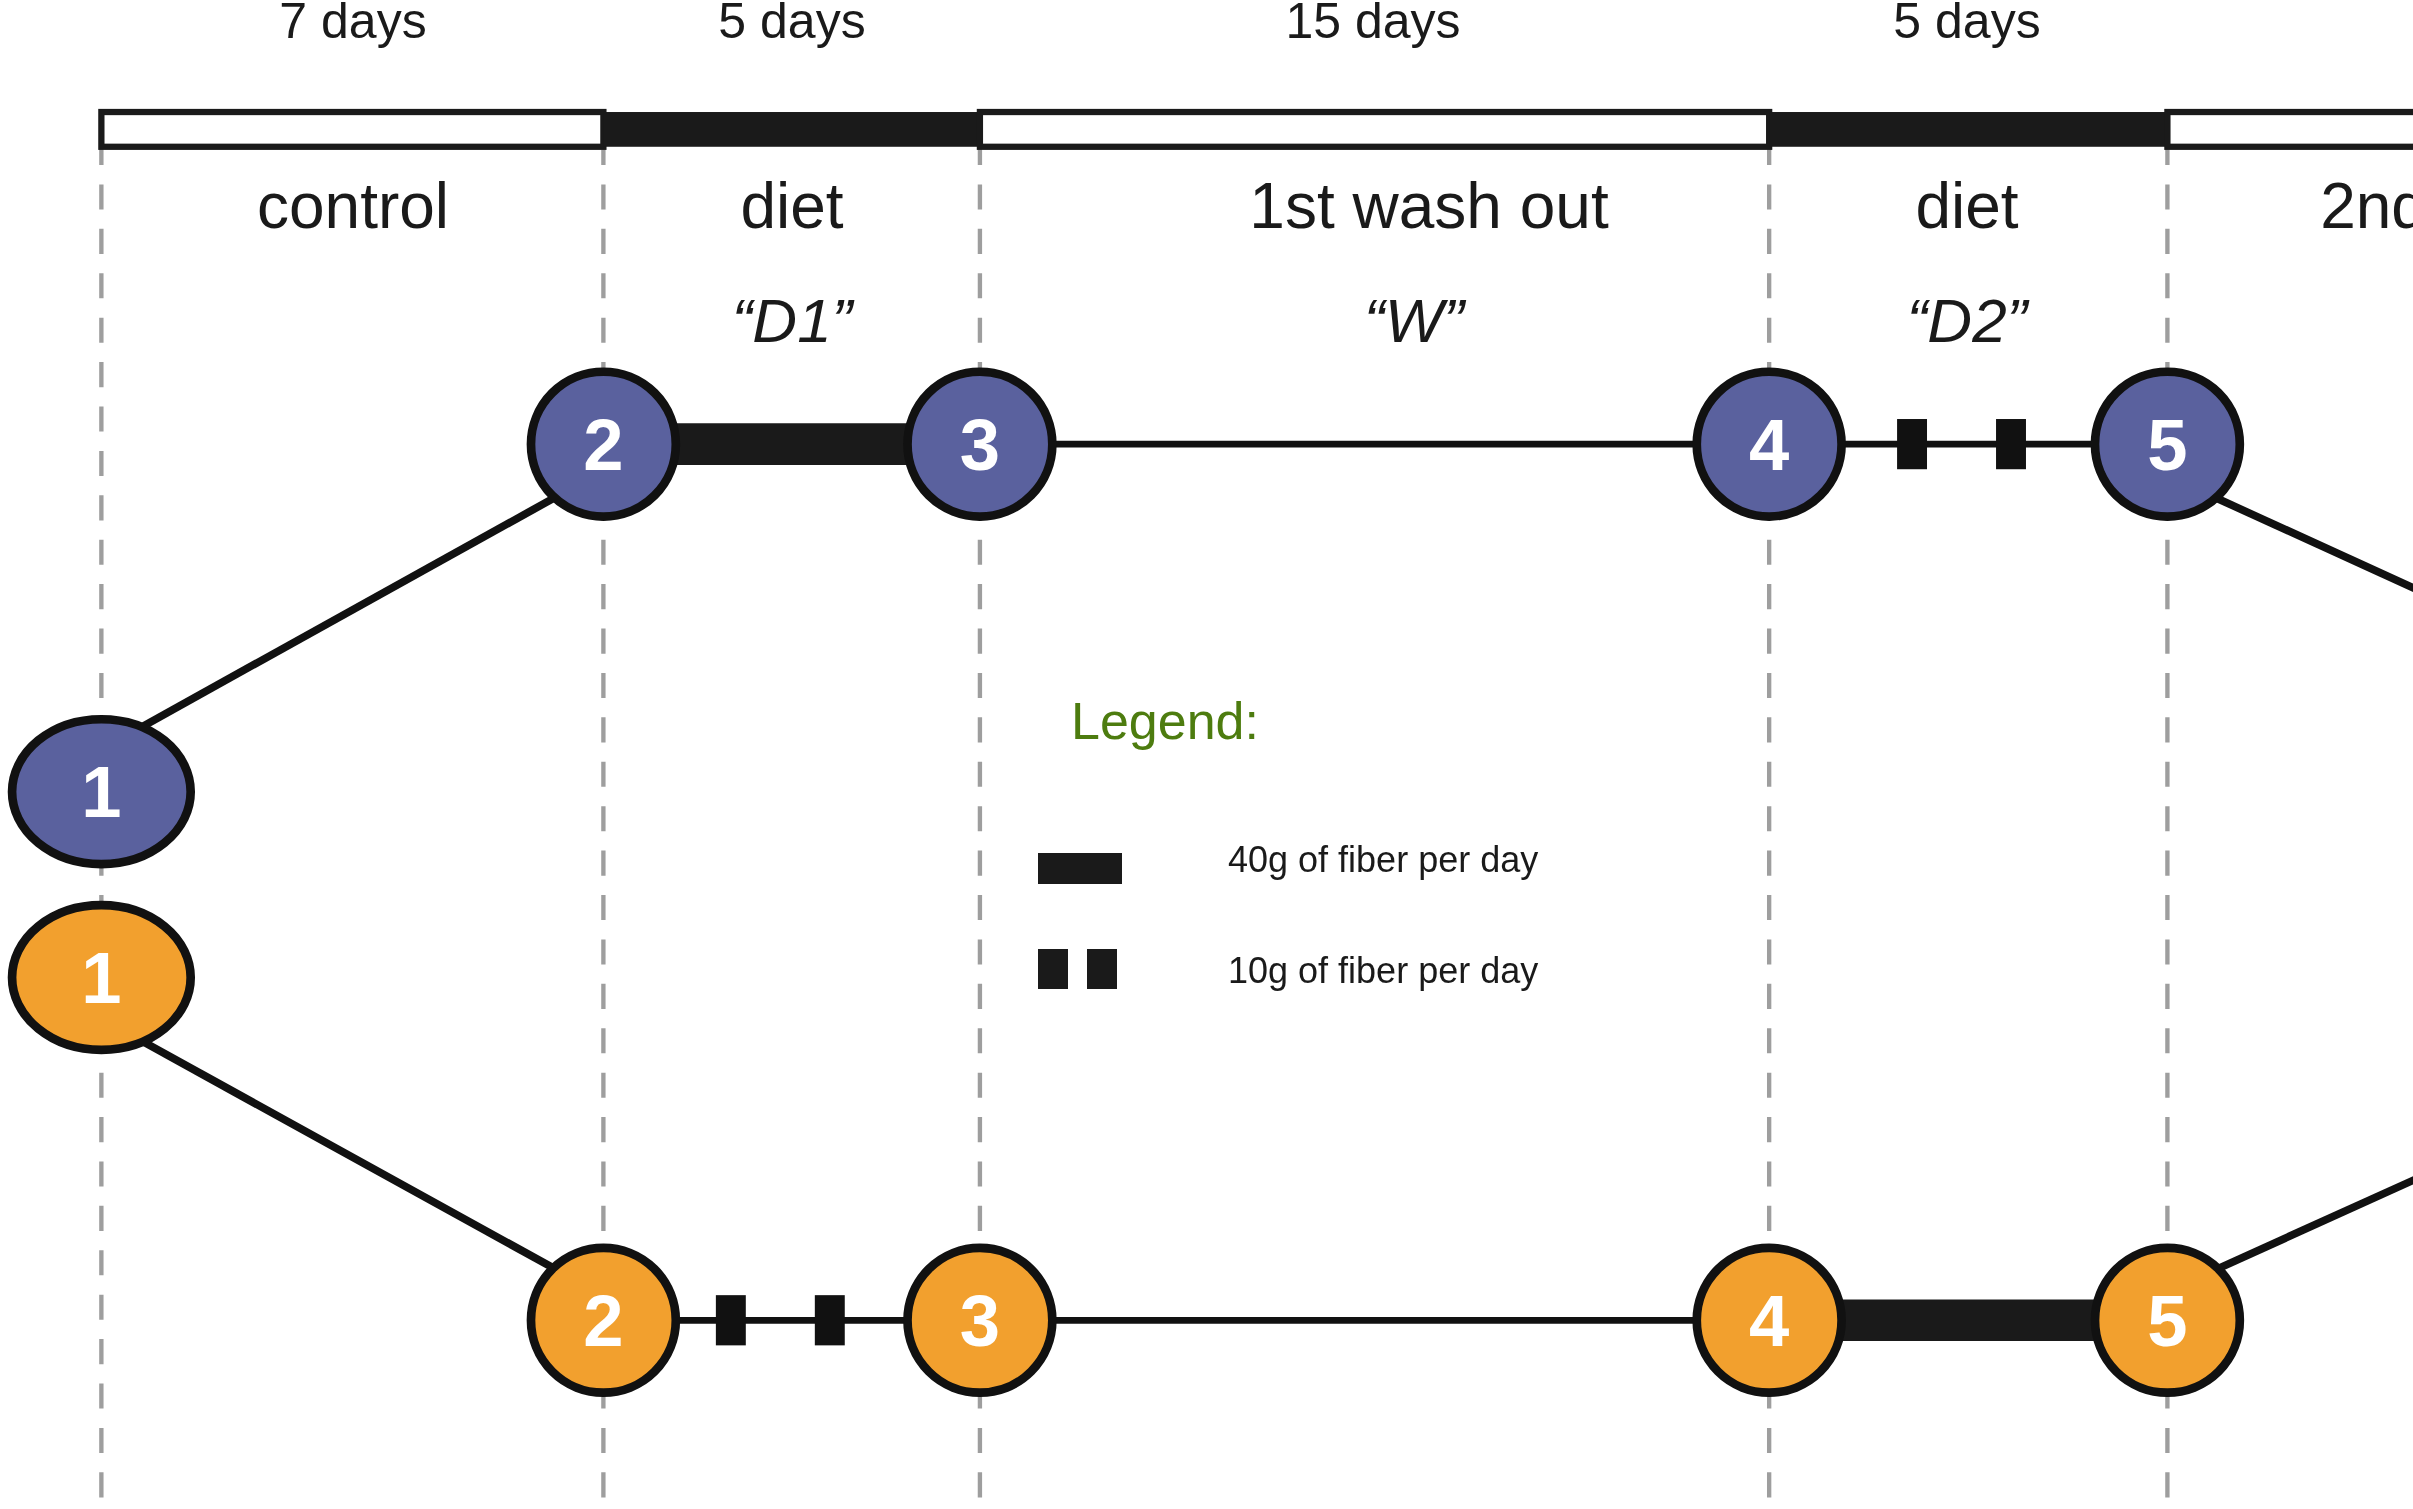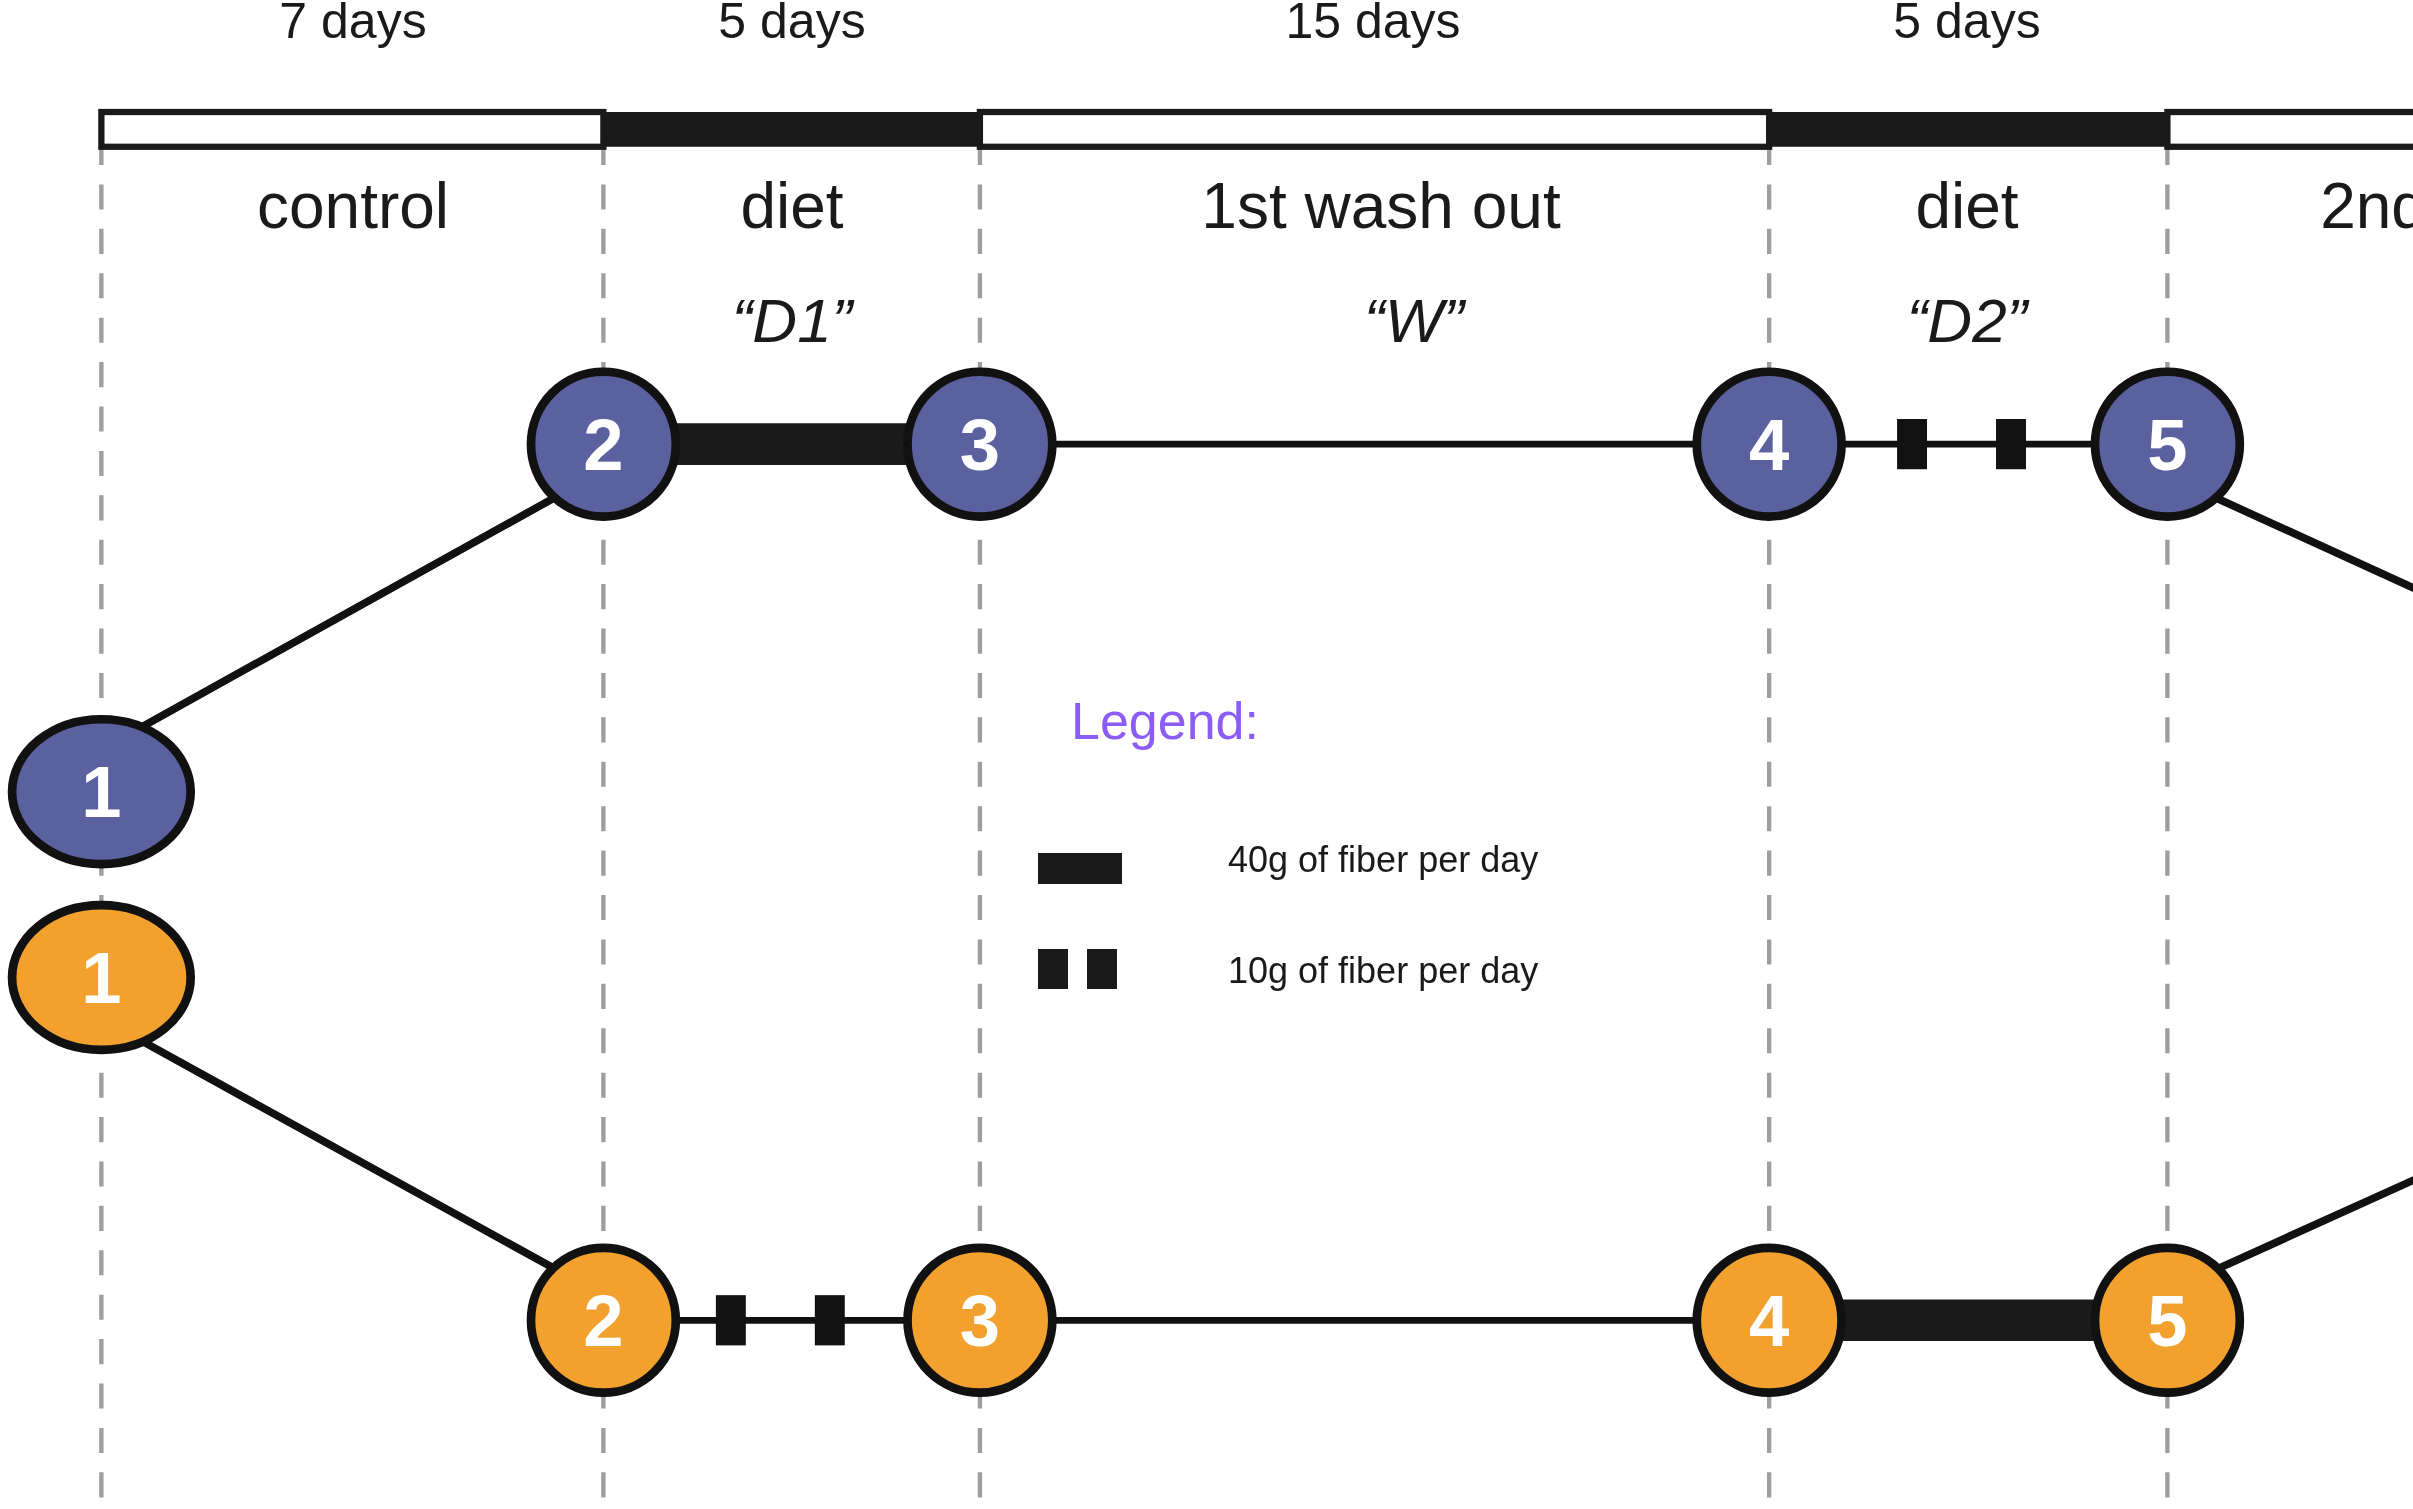--- a/index.html
+++ b/index.html
@@ -40,21 +40,21 @@
     line-height: 1;
   }
   .code-label {
     font-size: 62px;
     line-height: 1;
     font-style: italic;
   }
   .legend-title {
     position: absolute;
     font-size: 52px;
-    color: #8b5cf6;
+    color: #4d7c0f;
     white-space: nowrap;
     line-height: 1;
   }
   .legend-text {
     position: absolute;
     font-size: 36px;
     color: #1a1a1a;
     white-space: nowrap;
     line-height: 1;
   }
@@ -79,21 +79,21 @@
 <div id="stage">
 
   <div class="dur-label" style="left:208px; top:-3.9px; width:290px;">7 days</div>
   <div class="dur-label" style="left:647px; top:-3.9px; width:290px;">5 days</div>
   <div class="dur-label" style="left:1228px; top:-3.9px; width:290px;">15 days</div>
   <div class="dur-label" style="left:1822px; top:-3.9px; width:290px;">5 days</div>
   <div class="dur-label" style="left:2363px; top:-3.9px; width:290px;">7 days</div>
 
   <div class="phase-label" style="left:208px; top:174px; width:290px;">control</div>
   <div class="phase-label" style="left:647px; top:174px; width:290px;">diet</div>
-  <div class="phase-label" style="left:1188px; top:174px; width:386px;text-align:center;">1st wash out</div>
+  <div class="phase-label" style="left:1236px; top:174px; width:386px;text-align:center;">1st wash out</div>
   <div class="phase-label" style="left:1822px; top:174px; width:290px;">diet</div>
   <div class="phase-label" style="left:2269px; top:174px; width:483px;">2nd wash out</div>
 
   <div class="code-label" style="left:647px; top:290px; width:290px;">“D1”</div>
   <div class="code-label" style="left:1269px; top:290px; width:290px;">“W”</div>
   <div class="code-label" style="left:1822px; top:290px; width:290px;">“D2”</div>
 
   <div class="legend-title" style="left:1071px; top:695px;">Legend:</div>
 
   <div class="legend-swatch-solid" style="left:1038px; top:853px; width:84px; height:31px;"></div>

